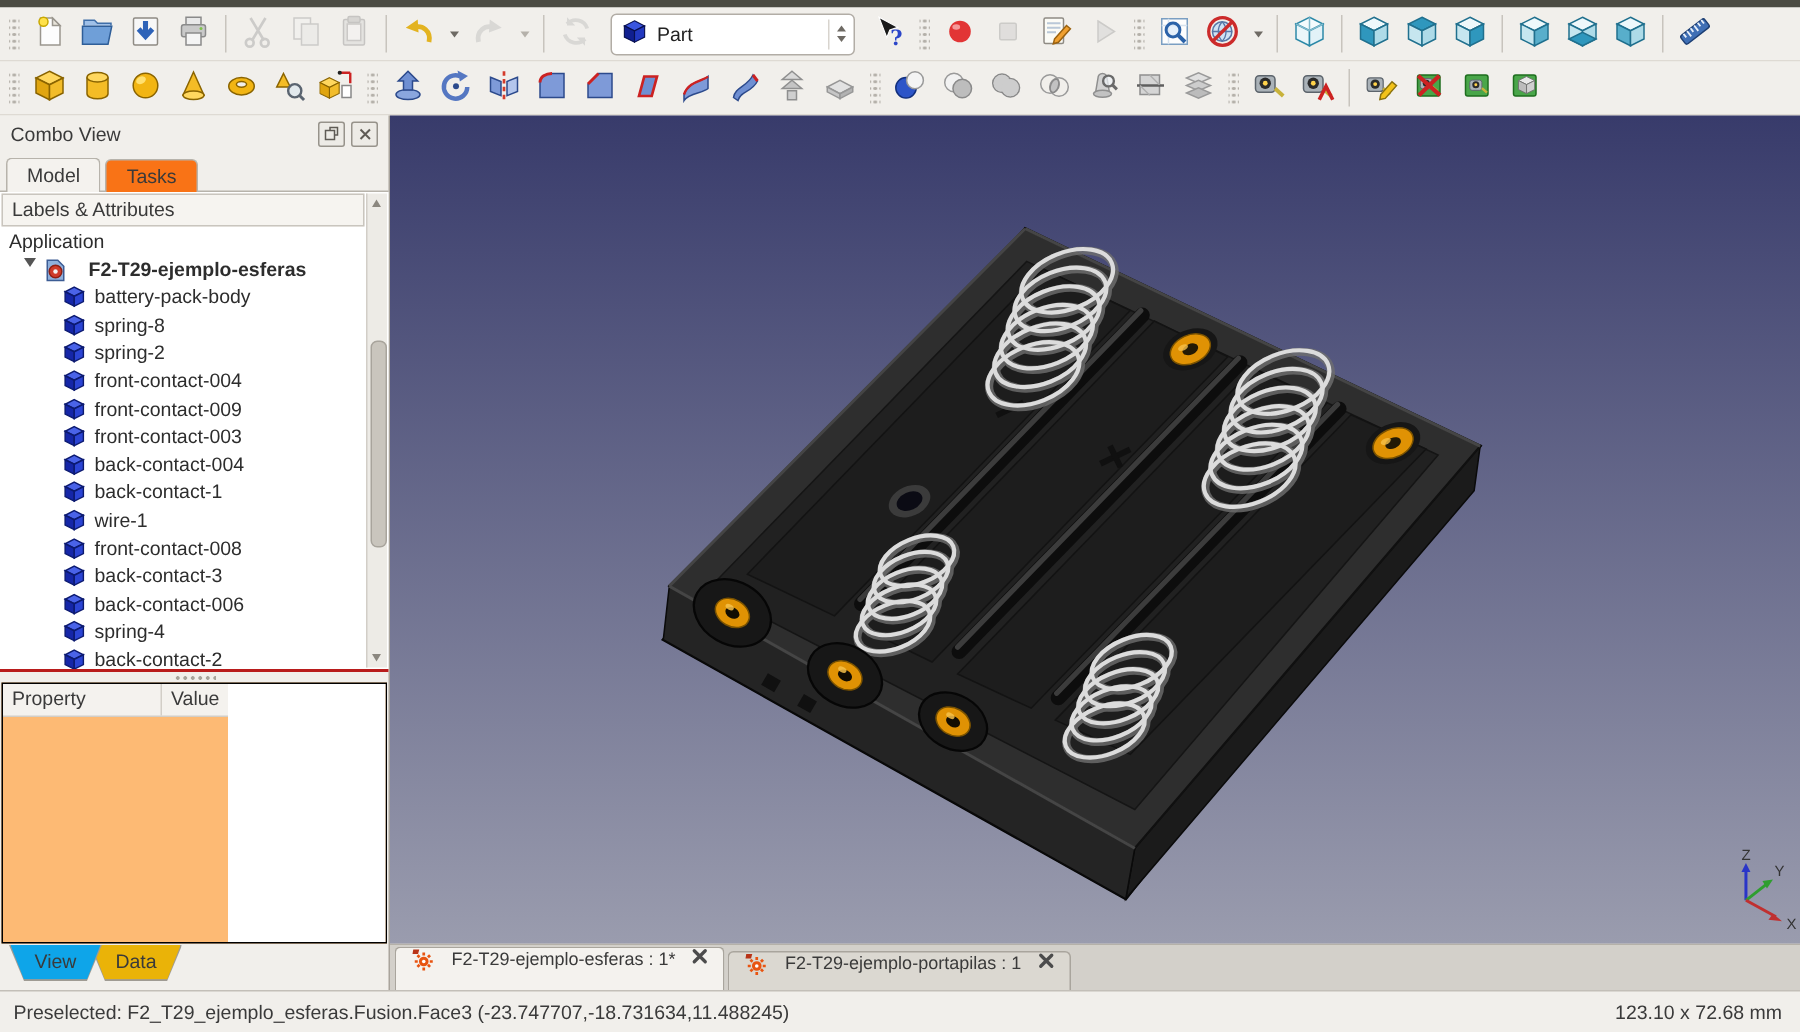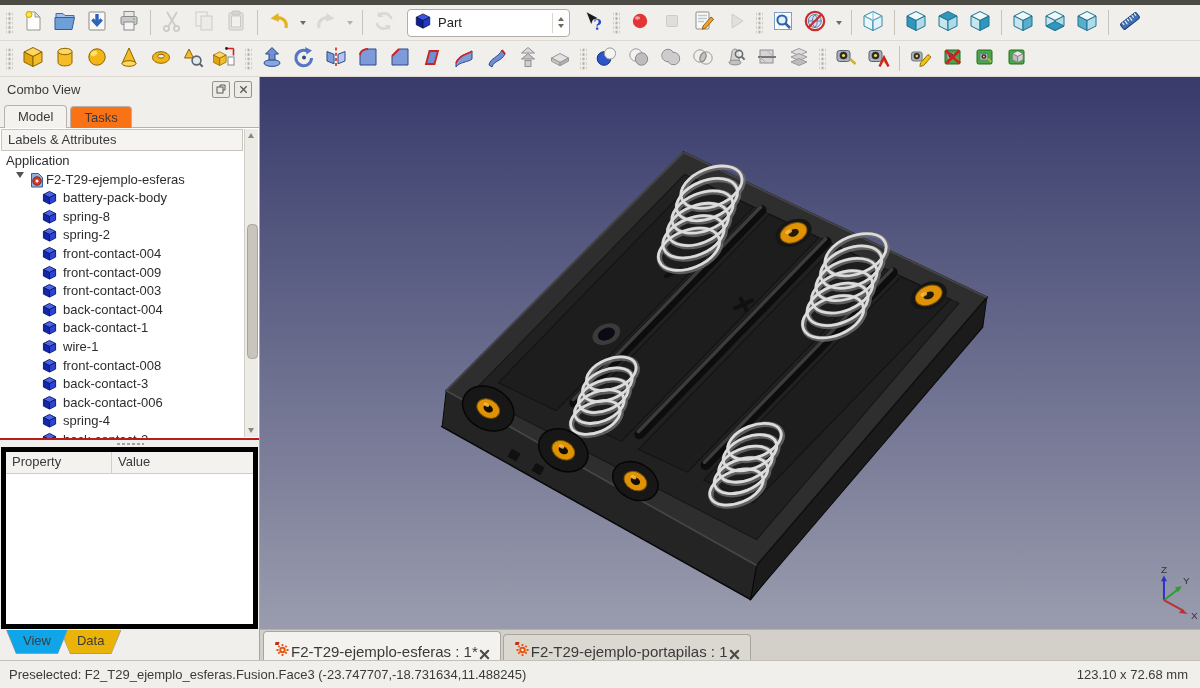--- a/index.html
+++ b/index.html
@@ -45,40 +45,40 @@
        background:#f97316;margin-right:3px;color:#3a3a3a;position:relative;bottom:-1px}
   .tab.active{background:#f4f2ee;padding-bottom:4px;z-index:2}
 
   .tree-wrap{flex:1;min-height:0;position:relative;background:#fff;border-bottom:2px solid #b91c1c;
              display:flex;flex-direction:column;overflow:hidden}
   .tree-header{margin:1px 16px 0 1px;height:20px;line-height:20px;background:#f6f4f0;
                border:1px solid #c9c5be;padding-left:6px;color:#3a3a3a;flex:0 0 auto}
   .tree{flex:1;overflow:hidden;padding:2px 0 0 5px}
   .trow{display:flex;align-items:flex-start;height:18.6px;white-space:nowrap;color:#2d2d2d}
   .trow .lbl{margin-left:5px}
-  .trow.doc .lbl{font-weight:normal;margin-left:1px}
+  .trow.doc .lbl{font-weight:bold;margin-left:14px}
   .caret{width:0;height:0;border-left:4.5px solid transparent;border-right:4.5px solid transparent;
          border-top:6px solid #555;margin:0 5px 0 2px}
   .icon16{width:16px;height:16px;display:inline-flex;flex:0 0 auto}
   .indent1{padding-left:9px}.indent2{padding-left:37px}
 
   .vscroll{position:absolute;top:1px;right:1px;width:13px;bottom:1px;background:#edebe6;
            border-left:1px solid #d2cec7}
   .vthumb{position:absolute;left:1.5px;width:9px;border-radius:4.5px;background:#c9c5bd;
           border:1px solid #a8a49c;top:31%;height:43%}
   .varrow{position:absolute;left:3px;width:0;height:0;border-left:3.5px solid transparent;
           border-right:3.5px solid transparent}
   .varrow.up{top:4px;border-bottom:5px solid #8b877f}
   .varrow.dn{bottom:4px;border-top:5px solid #8b877f}
 
   .splitter{height:7px;display:flex;align-items:center;justify-content:center;flex:0 0 auto}
   .splitter::before{content:"";width:28px;height:4px;
     background-image:radial-gradient(circle,#a7a39b 1.2px,transparent 1.4px);background-size:5px 4px}
 
-  .prop{height:172px;display:flex;flex-direction:column;border:5px solid #000000;margin:0 1px;
+  .prop{height:172px;display:flex;flex-direction:row;border:1px solid #000000;margin:0 1px;
         background:#fdba74;flex:0 0 auto}
   .prop-header{display:flex;height:21px;background:#f4f2ee;border-bottom:1px solid #d2cec7;flex:0 0 auto}
   .prop-header .c1{width:93px;padding:2px 6px;border-right:1px solid #d2cec7;color:#3a3a3a}
   .prop-header .c2{flex:1;padding:2px 6px;color:#3a3a3a}
   .prop-body{flex:1;background:#fff}
 
   .bottom-tabs{height:30px;display:flex;align-items:flex-start;padding:1px 0 0 6px;flex:0 0 auto}
   .btab-o{background:#9f9b93;clip-path:polygon(0 0,100% 0,calc(100% - 10px) 100%,10px 100%);
           padding:0 1px 1px;margin-right:-8px}
   .btab{padding:3px 16px 5px;background:#eab308;color:#3a3a3a;
@@ -87,22 +87,22 @@
   .btab-o.active .btab{background:#0ea5e9}
 
   
   .viewport-col{flex:1;display:flex;flex-direction:column;min-width:0}
   .viewport{flex:1;position:relative;min-height:0;
             background:linear-gradient(180deg,var(--vp-top) 0%,var(--vp-bot) 100%)}
   .viewport svg{position:absolute;inset:0;width:100%;height:100%;display:block}
 
   .mdi-bar{height:30px;background:#d3d0ca;border-top:1px solid #b5b1a9;display:flex;
            align-items:flex-end;padding:0 0 0 3px;gap:2px;flex:0 0 auto}
-  .mtab{display:flex;align-items:flex-end;gap:1px;height:25px;padding:0 10px;border:1px solid #a9a59d;
-        border-bottom:none;border-radius:4px 4px 0 0;background:#dbd8d1;color:#3a3a3a;font-size:15px}
+  .mtab{display:flex;align-items:flex-start;gap:11px;height:25px;padding:0 10px;border:1px solid #a9a59d;
+        border-bottom:none;border-radius:4px 4px 0 0;background:#dbd8d1;color:#3a3a3a;font-size:12px}
   .mtab.active{background:#f4f2ee;height:28px}
   .mtab .x{display:flex;align-items:center}
 
   
   .status{height:27px;border-top:1px solid #c3bfb8;display:flex;align-items:center;
           padding:0 12px 0 9px;justify-content:space-between;background:#f1efeb;flex:0 0 auto;
           color:#3a3a3a}
 </style>
 </head>
 <body>

